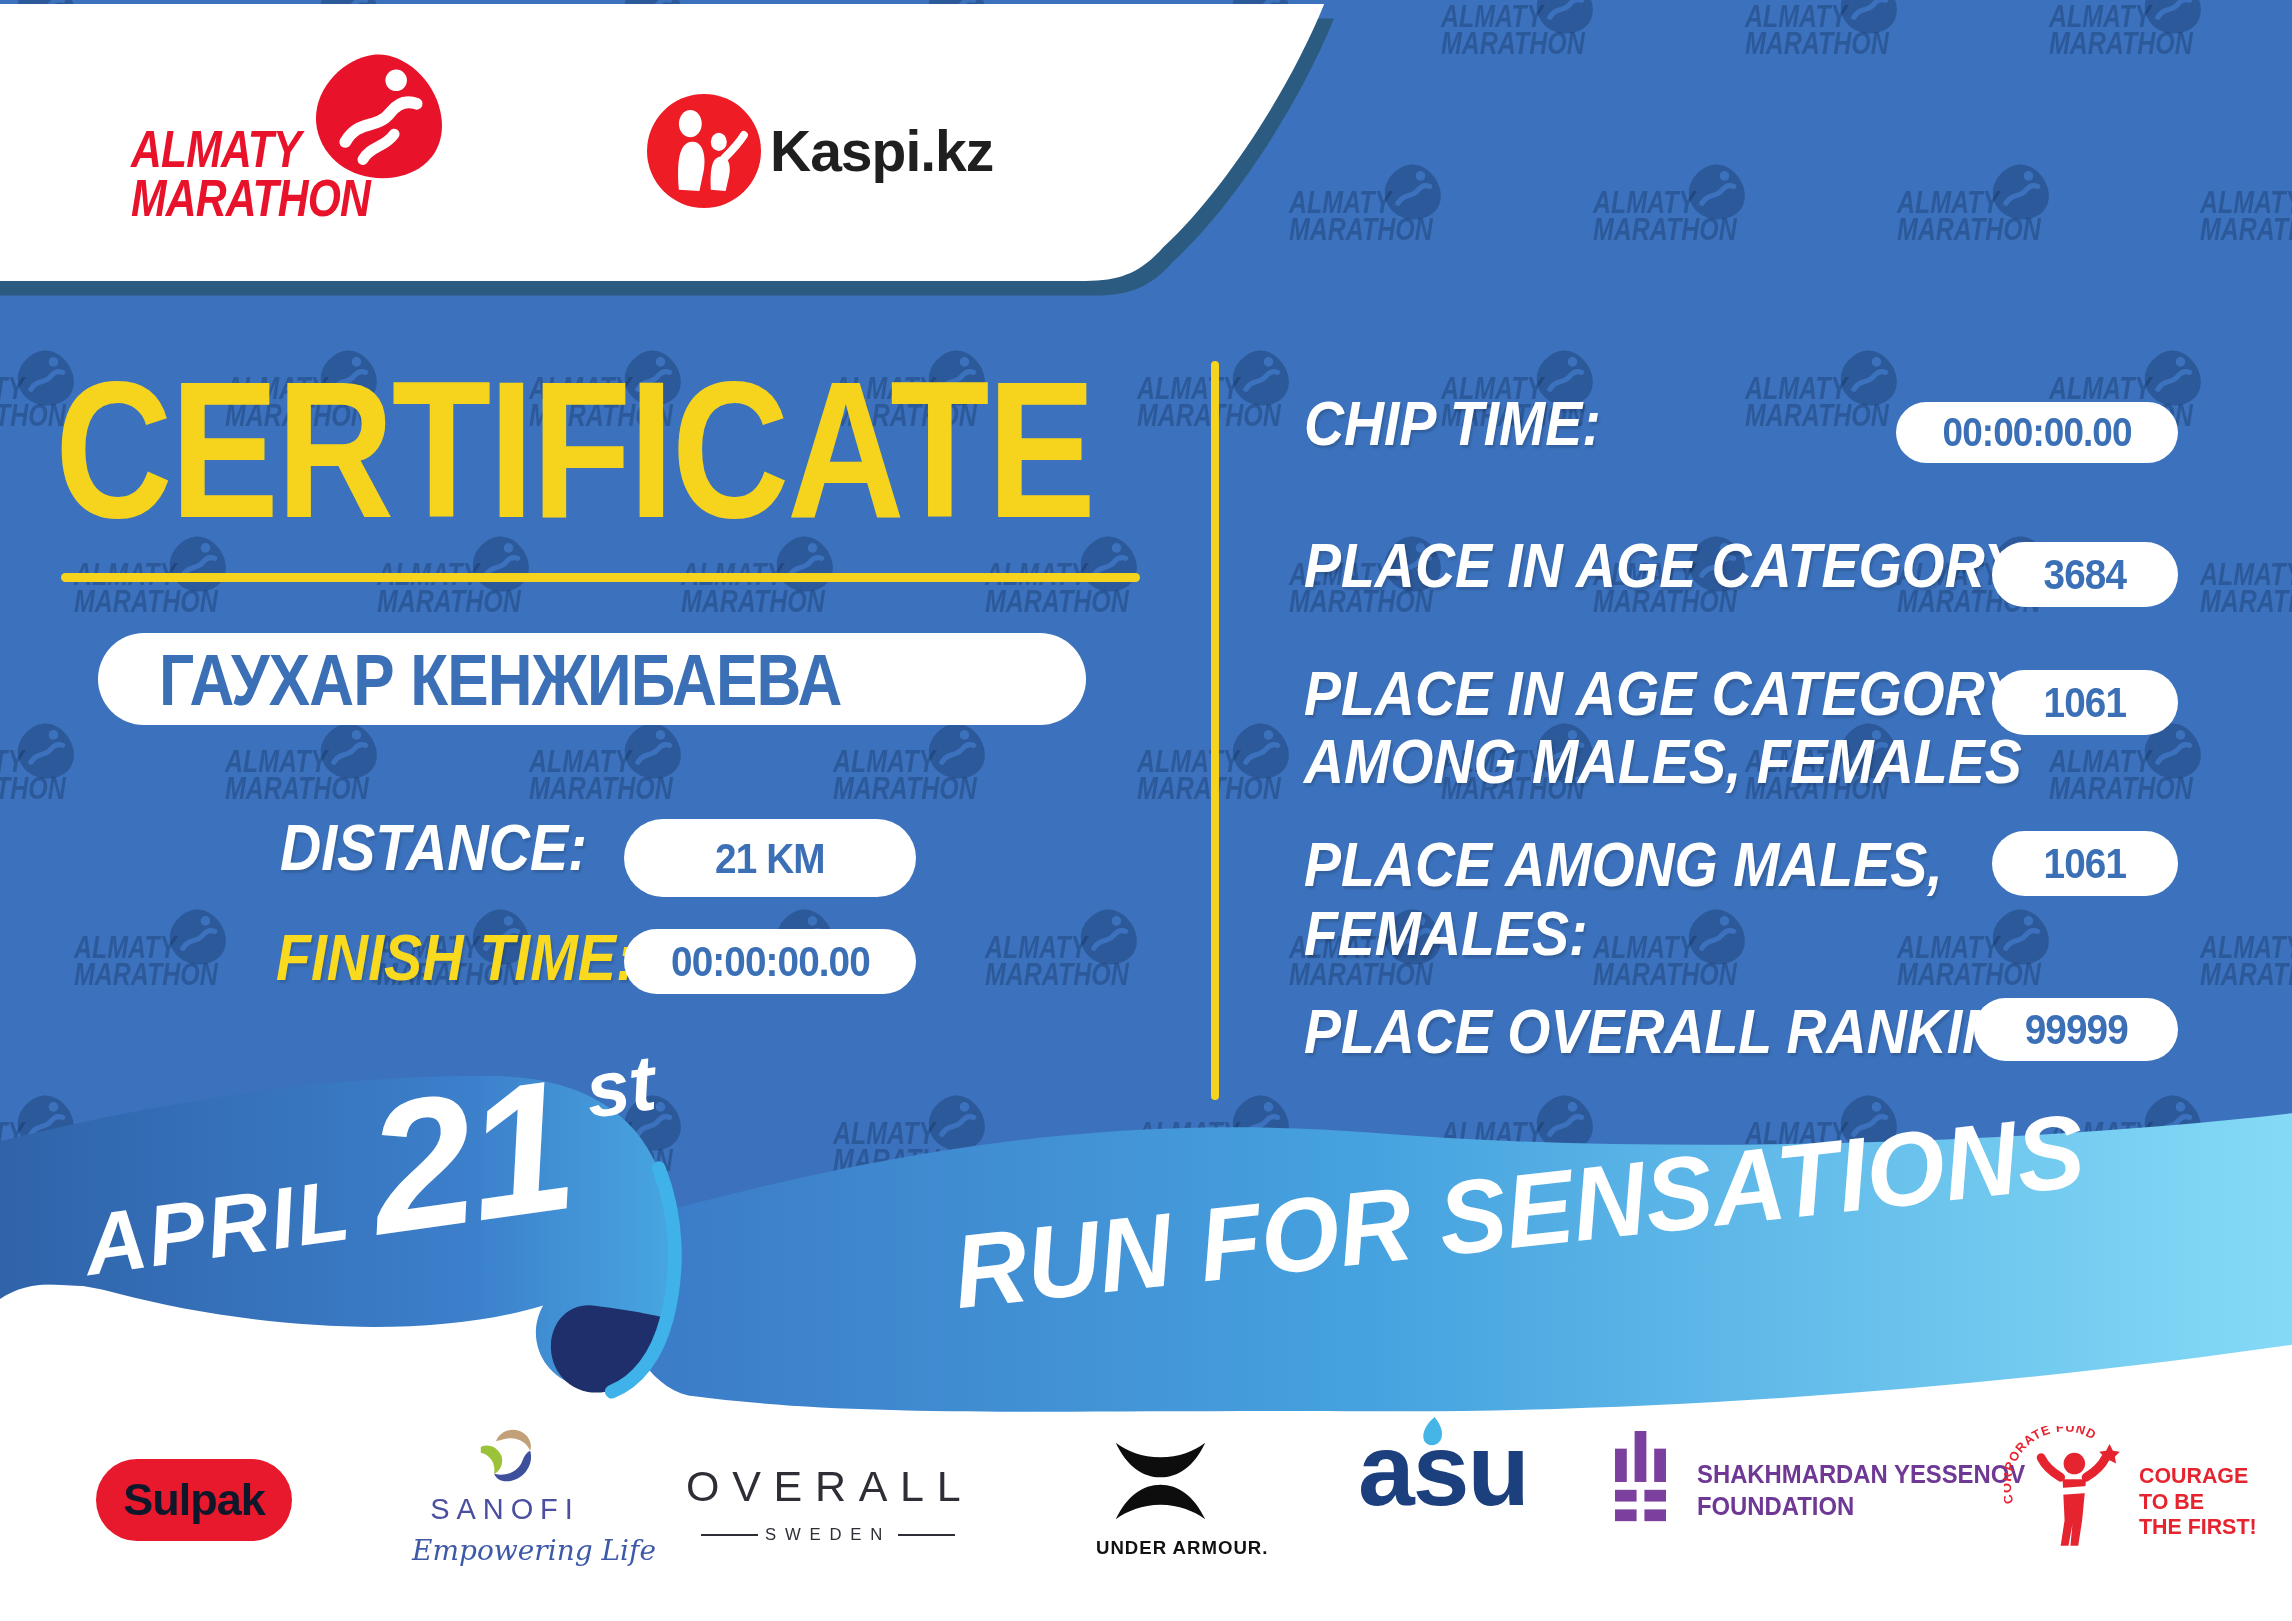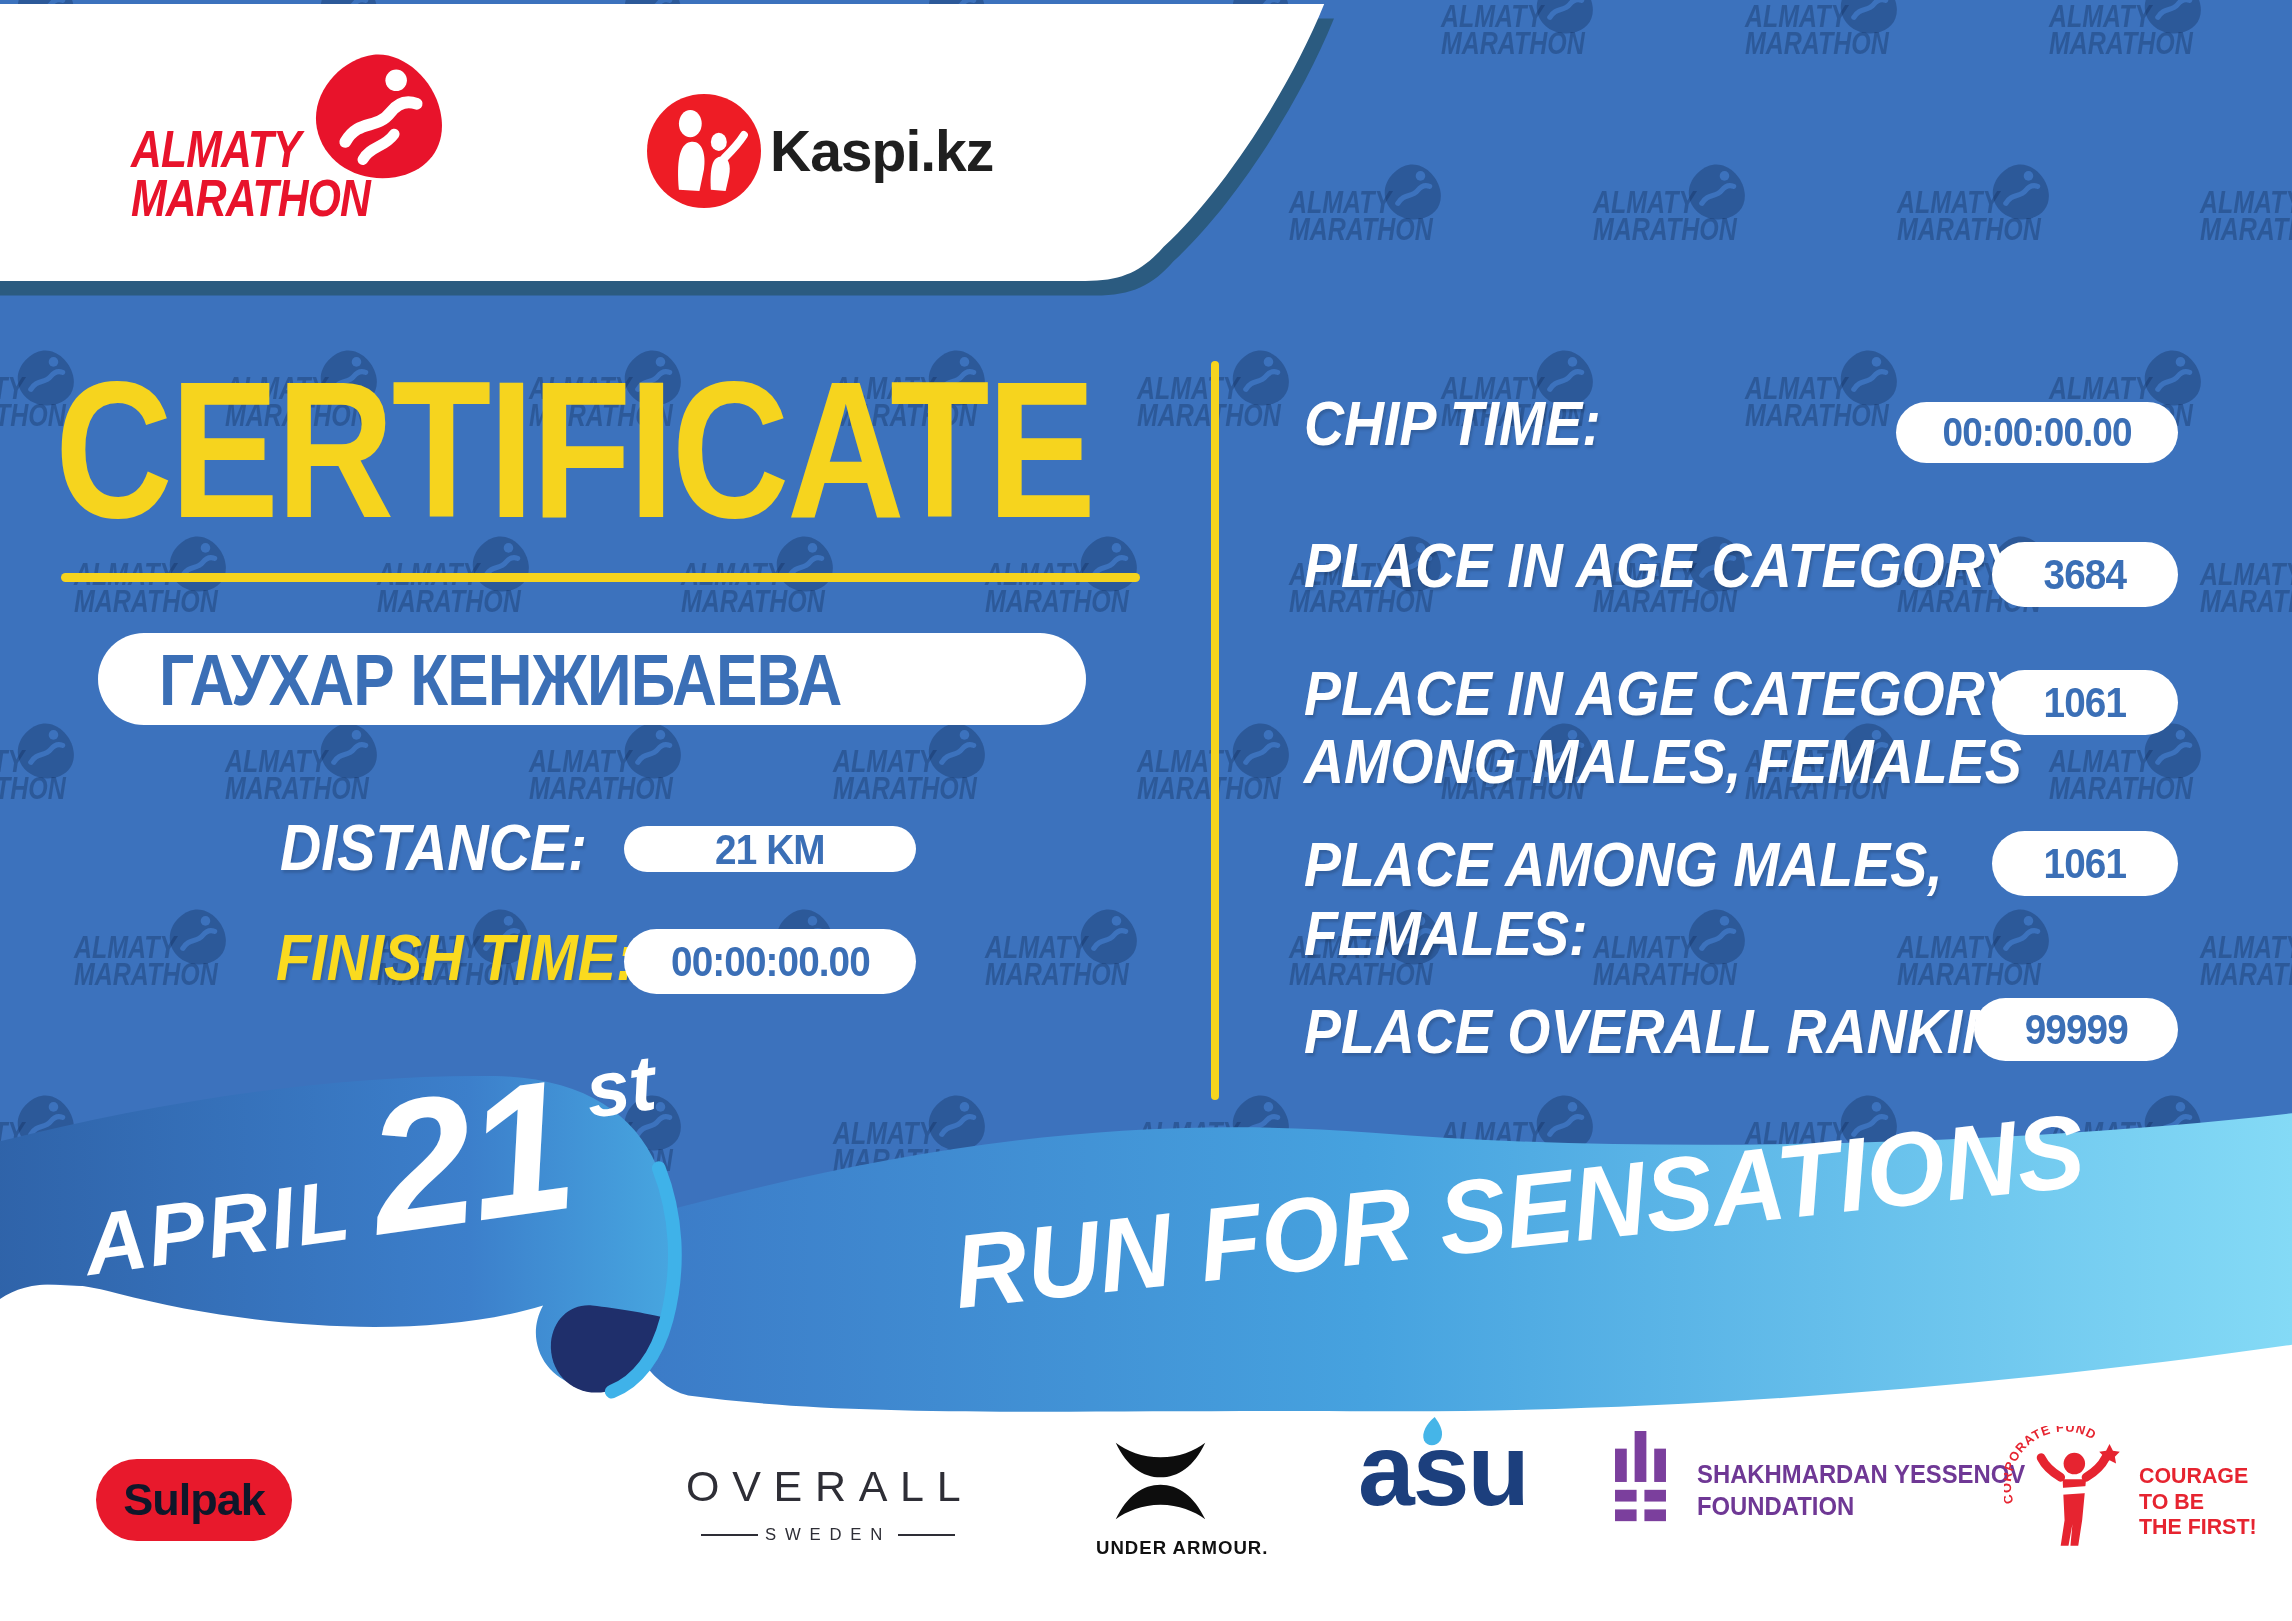--- a/index.html
+++ b/index.html
@@ -689,21 +689,21 @@
   </div>
 
   <div id="certificate-title">CERTIFICATE</div>
   <div id="title-underline"></div>
 
   <div id="name-box">
     <span>ГАУХАР КЕНЖИБАЕВА</span>
   </div>
 
   <div class="fld-label" style="left:280px;top:815px;">DISTANCE:</div>
-  <div class="pill" style="left:624px;top:819px;width:292px;height:46px;margin-top:7px;">
+  <div class="pill" style="left:624px;top:819px;width:292px;height:78px;">
     <span>21 KM</span>
   </div>
 
   <div class="fld-label" style="left:276px;top:925px;color:#fada1f;">FINISH TIME:</div>
   <div class="pill" style="left:624px;top:929px;width:292px;height:65px;">
     <span>00:00:00.00</span>
   </div>
 
   <div id="divider-line"></div>
 
@@ -761,20 +761,29 @@
     <span class="b-month">APRIL</span>
     <span class="b-day">21</span>
     <span class="b-suf">st</span>
   </div>
   <div id="banner-right">RUN FOR SENSATIONS</div>
 
   <div id="sulpak-badge">
     <span>Sulpak</span>
   </div>
 
+  <div id="sanofi">
+    <svg id="sanofi-icon" viewBox="0 0 60 62">
+      <path d="M20,16 C24,4 40,0 50,8 C56,13 58,20 56,26 C52,16 40,10 28,14 Z" fill="#c3a178"></path>
+      <path d="M4,22 C12,18 22,22 26,32 C28,40 24,48 18,50 C20,40 14,30 4,28 Z" fill="#9cc23a"></path>
+      <path d="M56,26 C60,40 50,56 34,58 C26,59 20,56 18,50 C30,54 44,48 48,36 C50,31 52,28 56,26 Z" fill="#3e4f9c"></path>
+    </svg>
+    <div id="sanofi-name">SANOFI</div>
+    <div id="sanofi-tag">Empowering Life</div>
+  </div>
 
   <div id="oriflame">
     <div id="oriflame-name">OVERALL</div>
     <div id="oriflame-sub">
       <span class="ori-line"></span>
       <span>SWEDEN</span>
       <span class="ori-line"></span>
     </div>
   </div>
 

